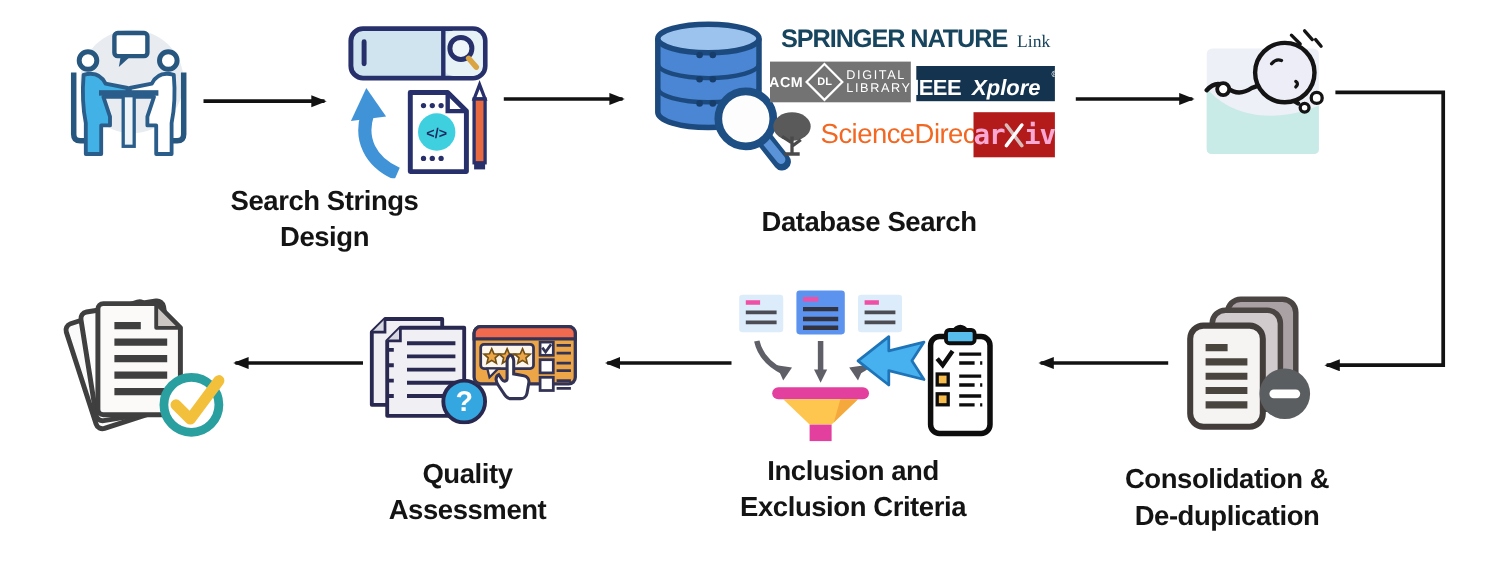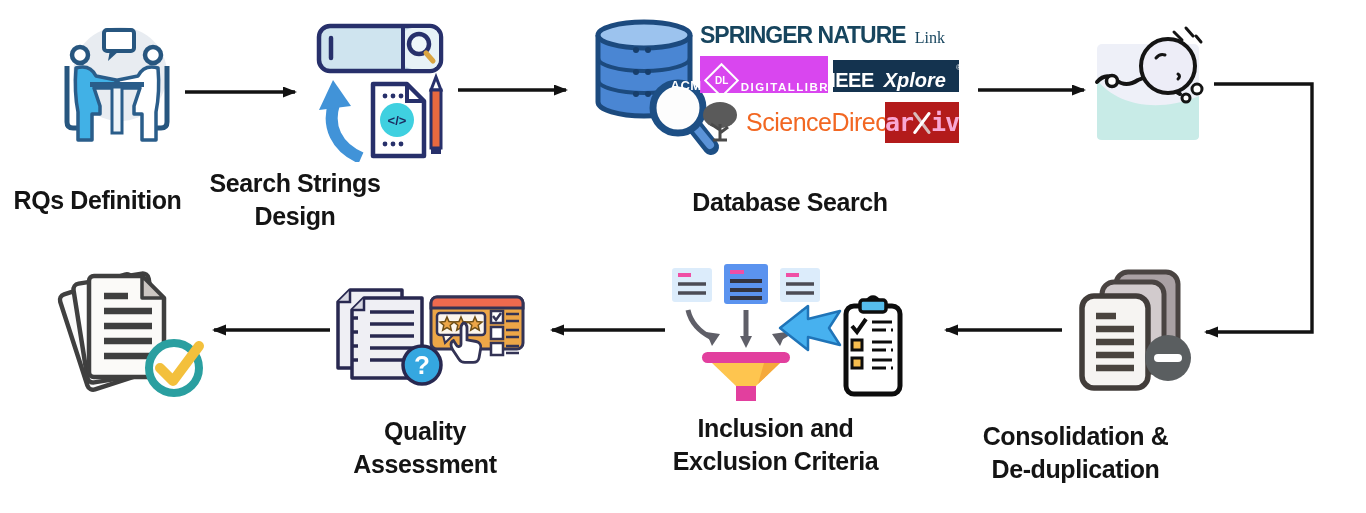--- a/index.html
+++ b/index.html
@@ -12,33 +12,33 @@
     position:absolute;font-weight:bold;font-size:25px;line-height:33px;
     color:#141414;text-align:center;white-space:pre-line;letter-spacing:-0.4px;
   }
   
   #arrows{position:absolute;left:0;top:0;width:1366px;height:513px;}
   
   .springer{
     position:absolute;left:700px;top:22px;width:262px;height:26px;
     display:flex;align-items:baseline;gap:9px;color:#17455e;
   }
-  .springer .sn{font-weight:bold;font-size:23px;letter-spacing:-1px;}
+  .springer .sn{font-weight:bold;font-size:23px;letter-spacing:-1px;margin-left:10px;}
   .springer .ln{font-family:"Liberation Serif",serif;font-size:16px;}
   .acmbox{
-    position:absolute;left:700px;top:56px;width:128px;height:37px;background:#d946ef;
-    display:flex;align-items:flex-end;justify-content:center;gap:4px;color:#fff;
+    position:absolute;left:700px;top:56px;width:128px;height:37px;background:#737373;
+    display:flex;align-items:center;justify-content:center;gap:4px;color:#fff;
   }
   .acmbox .acm{font-size:13px;font-weight:bold;letter-spacing:.5px;}
   .acmbox .diamond{
     width:21px;height:21px;border:2px solid #fff;transform:rotate(45deg);
     display:flex;align-items:center;justify-content:center;flex:0 0 auto;margin:0 3px;
   }
   .acmbox .dl{transform:rotate(-45deg);font-size:10px;font-weight:bold;}
-  .acmbox .dlib{display:flex;flex-direction:row;font-size:11.5px;font-weight:bold;
+  .acmbox .dlib{display:flex;flex-direction:column;font-size:11.5px;font-weight:normal;
     line-height:12px;letter-spacing:1.5px;}
   .ieeebox{
     position:absolute;left:833px;top:60px;width:126px;height:32px;background:#14334f;
     display:flex;align-items:flex-end;justify-content:center;gap:10px;color:#fff;
   }
   .ieeebox .ieee{font-weight:bold;font-size:20px;letter-spacing:-0.5px;}
   .ieeebox .xplore{font-style:italic;font-size:20px;font-weight:600;}
   .ieeebox .reg{font-size:8px;align-self:flex-start;margin-top:3px;}
   .sdbox{
     position:absolute;left:698px;top:100px;height:45px;display:flex;align-items:center;gap:4px;
@@ -85,21 +85,20 @@
     <path d="M7,44 V100 Q7,106 13,106 H24" fill="none" stroke="#27567f" stroke-width="5"></path>
     <path d="M107,44 V100 Q107,106 101,106 H90" fill="none" stroke="#27567f" stroke-width="5"></path>
 
     <path d="M16,46 Q30,42 36,54 L56,58 L56,66 L34,66 L40,84 L40,92 L32,92 L32,118 L18,118 L18,90 Q14,70 16,46 Z" fill="#41b1e6" stroke="#2a5d8a" stroke-width="3.5" stroke-linejoin="round"></path>
 
     <path d="M98,46 Q84,42 78,54 L58,58 L58,66 L80,66 L74,84 L74,92 L82,92 L82,118 L96,118 L96,90 Q100,70 98,46 Z" fill="#ffffff" stroke="#2a5d8a" stroke-width="3.5" stroke-linejoin="round"></path>
 
     <rect x="30" y="60" width="54" height="5" fill="#2a5d8a"></rect>
     <rect x="52" y="65" width="10" height="46" fill="#eef4f8" stroke="#2a5d8a" stroke-width="3"></rect>
   </svg>
-  <div class="step-label" style="left:5px;top:184px;width:185px">RQs Definition</div>
 
   <svg class="abs" style="left:306px;top:20px" width="142" height="142" viewBox="0 0 142 142">
 
     <g>
       <rect x="13" y="6" width="122" height="45" rx="11" fill="#cfe4ef" stroke="#27306b" stroke-width="4.5"></rect>
       <rect x="97" y="8" width="36" height="41" rx="9" fill="#e7f2f7" stroke="none"></rect>
       <line x1="97" y1="7" x2="97" y2="50" stroke="#27306b" stroke-width="4"></line>
       <line x1="25" y1="18" x2="25" y2="38" stroke="#27306b" stroke-width="4.5" stroke-linecap="round"></line>
       <circle cx="113" cy="24" r="10" fill="#eef6fa" stroke="#27306b" stroke-width="4.5"></circle>
       <line x1="120" y1="33" x2="127" y2="41" stroke="#d9a441" stroke-width="5" stroke-linecap="round"></line>
@@ -213,21 +212,21 @@
       <line x1="24" y1="63" x2="62" y2="63"></line>
       <line x1="24" y1="76" x2="62" y2="76"></line>
       <line x1="24" y1="89" x2="62" y2="89"></line>
       <line x1="24" y1="102" x2="62" y2="102"></line>
     </g>
     <g>
       <circle cx="96" cy="92" r="23" fill="#5a5e60"></circle>
       <rect x="82" y="88" width="28" height="8" rx="4" fill="#ffffff"></rect>
     </g>
   </svg>
-  <div class="step-label" style="left:948px;top:420px;width:255px">Consolidation &amp;
+  <div class="step-label" style="left:988px;top:420px;width:255px">Consolidation &amp;
 De-duplication</div>
 
   <svg class="abs" style="left:660px;top:262px" width="245" height="140" viewBox="0 0 245 140">
 
     <g>
       <rect x="12" y="6" width="40" height="34" rx="3" fill="#dcecfb"></rect>
       <line x1="18" y1="13" x2="31" y2="13" stroke="#ef4fa5" stroke-width="4"></line>
       <line x1="18" y1="22" x2="46" y2="22" stroke="#4c4c55" stroke-width="3.5"></line>
       <line x1="18" y1="31" x2="46" y2="31" stroke="#4c4c55" stroke-width="3.5"></line>
       <rect x="64" y="2" width="44" height="40" rx="3" fill="#5b93ef"></rect>

